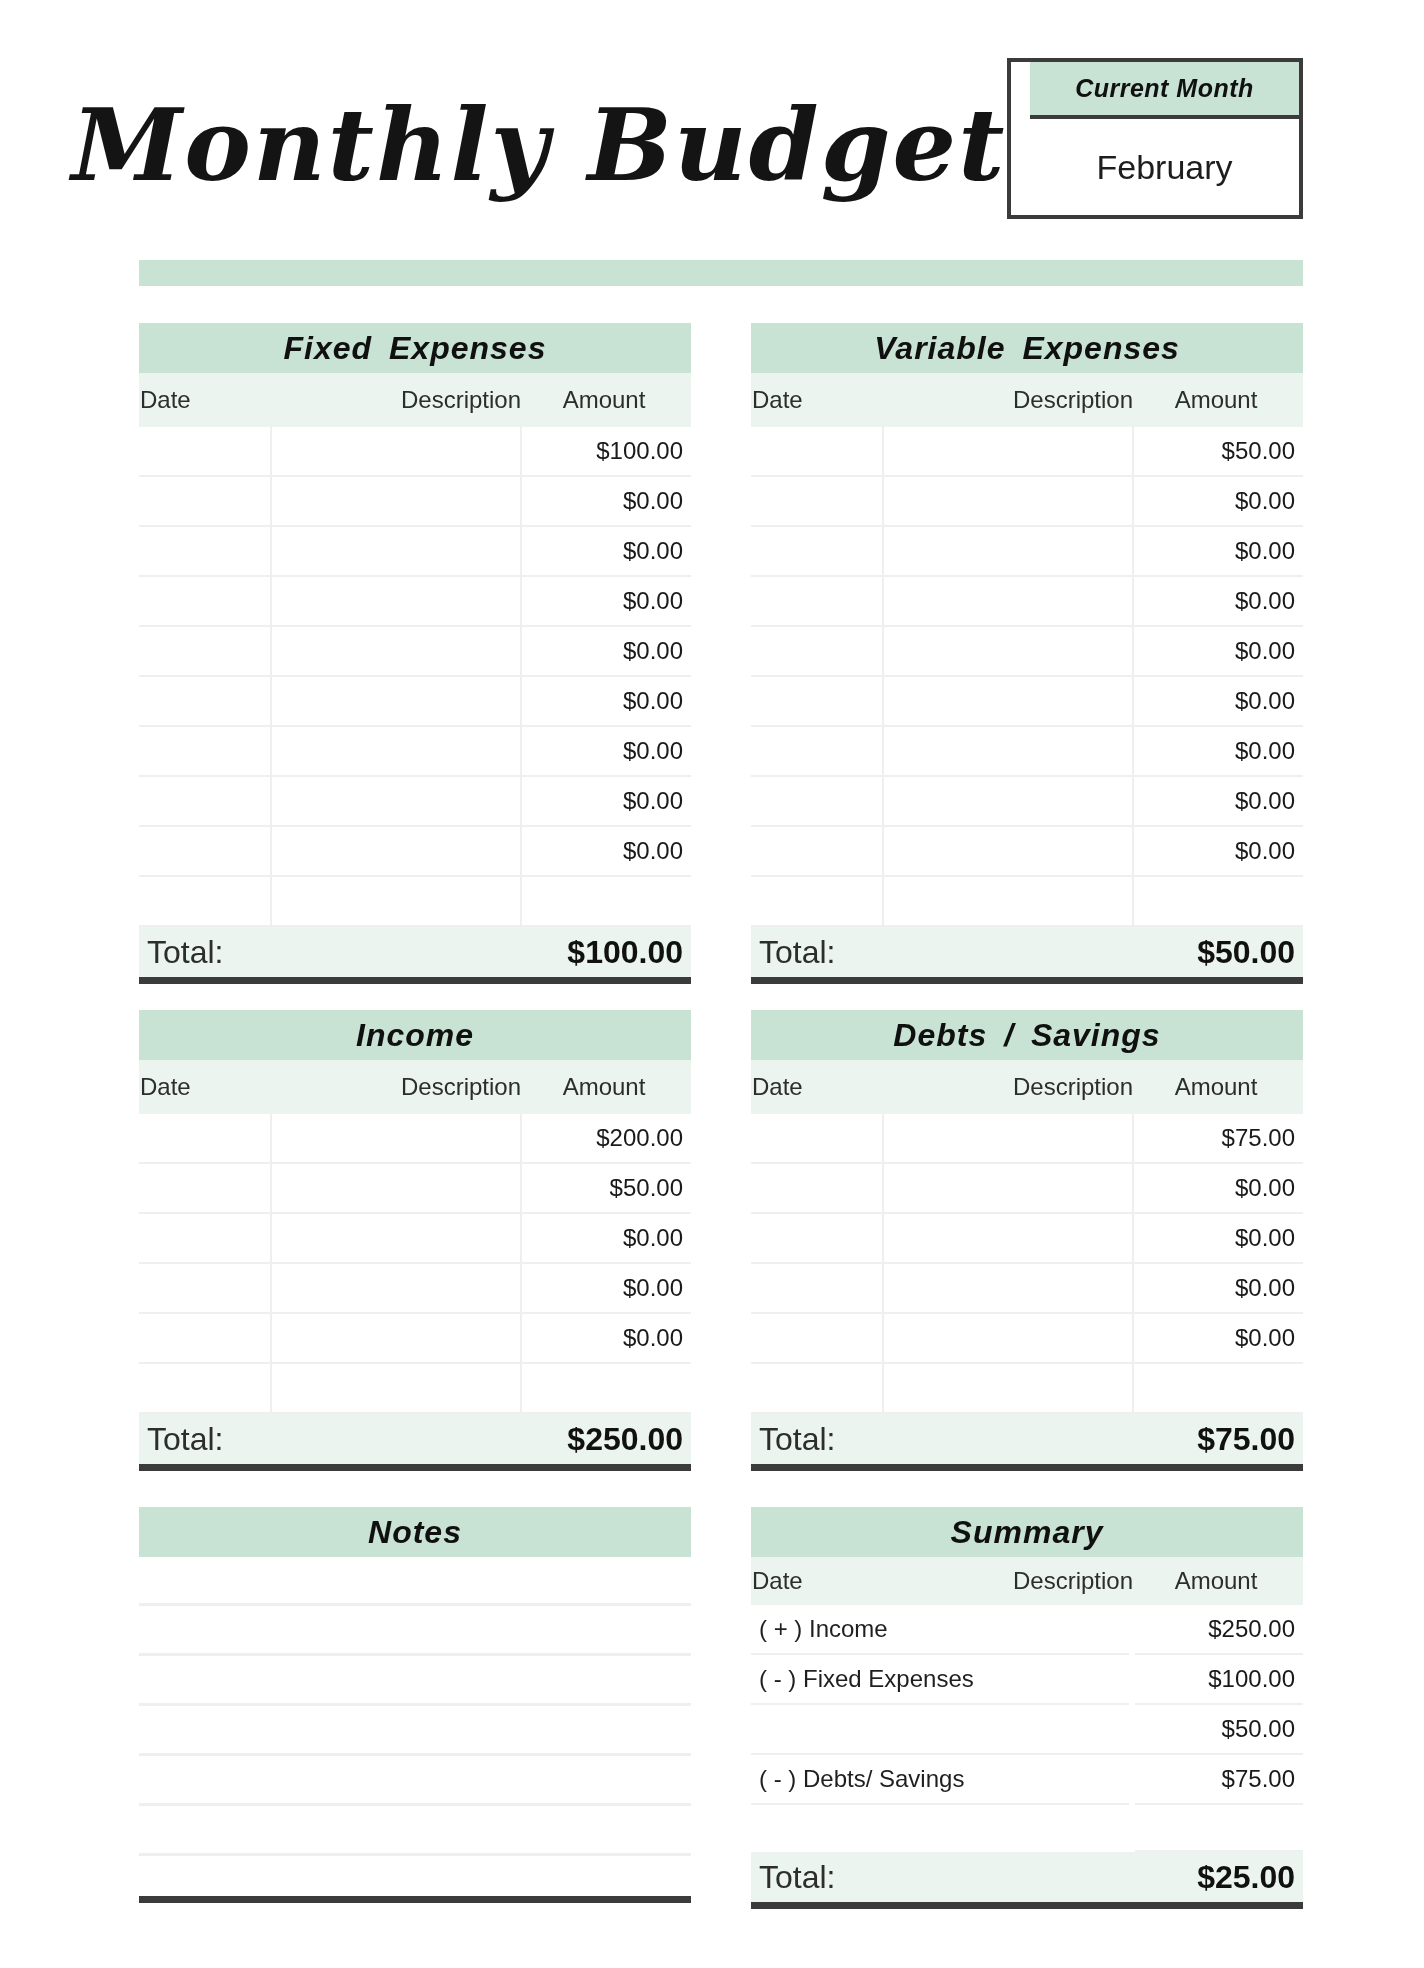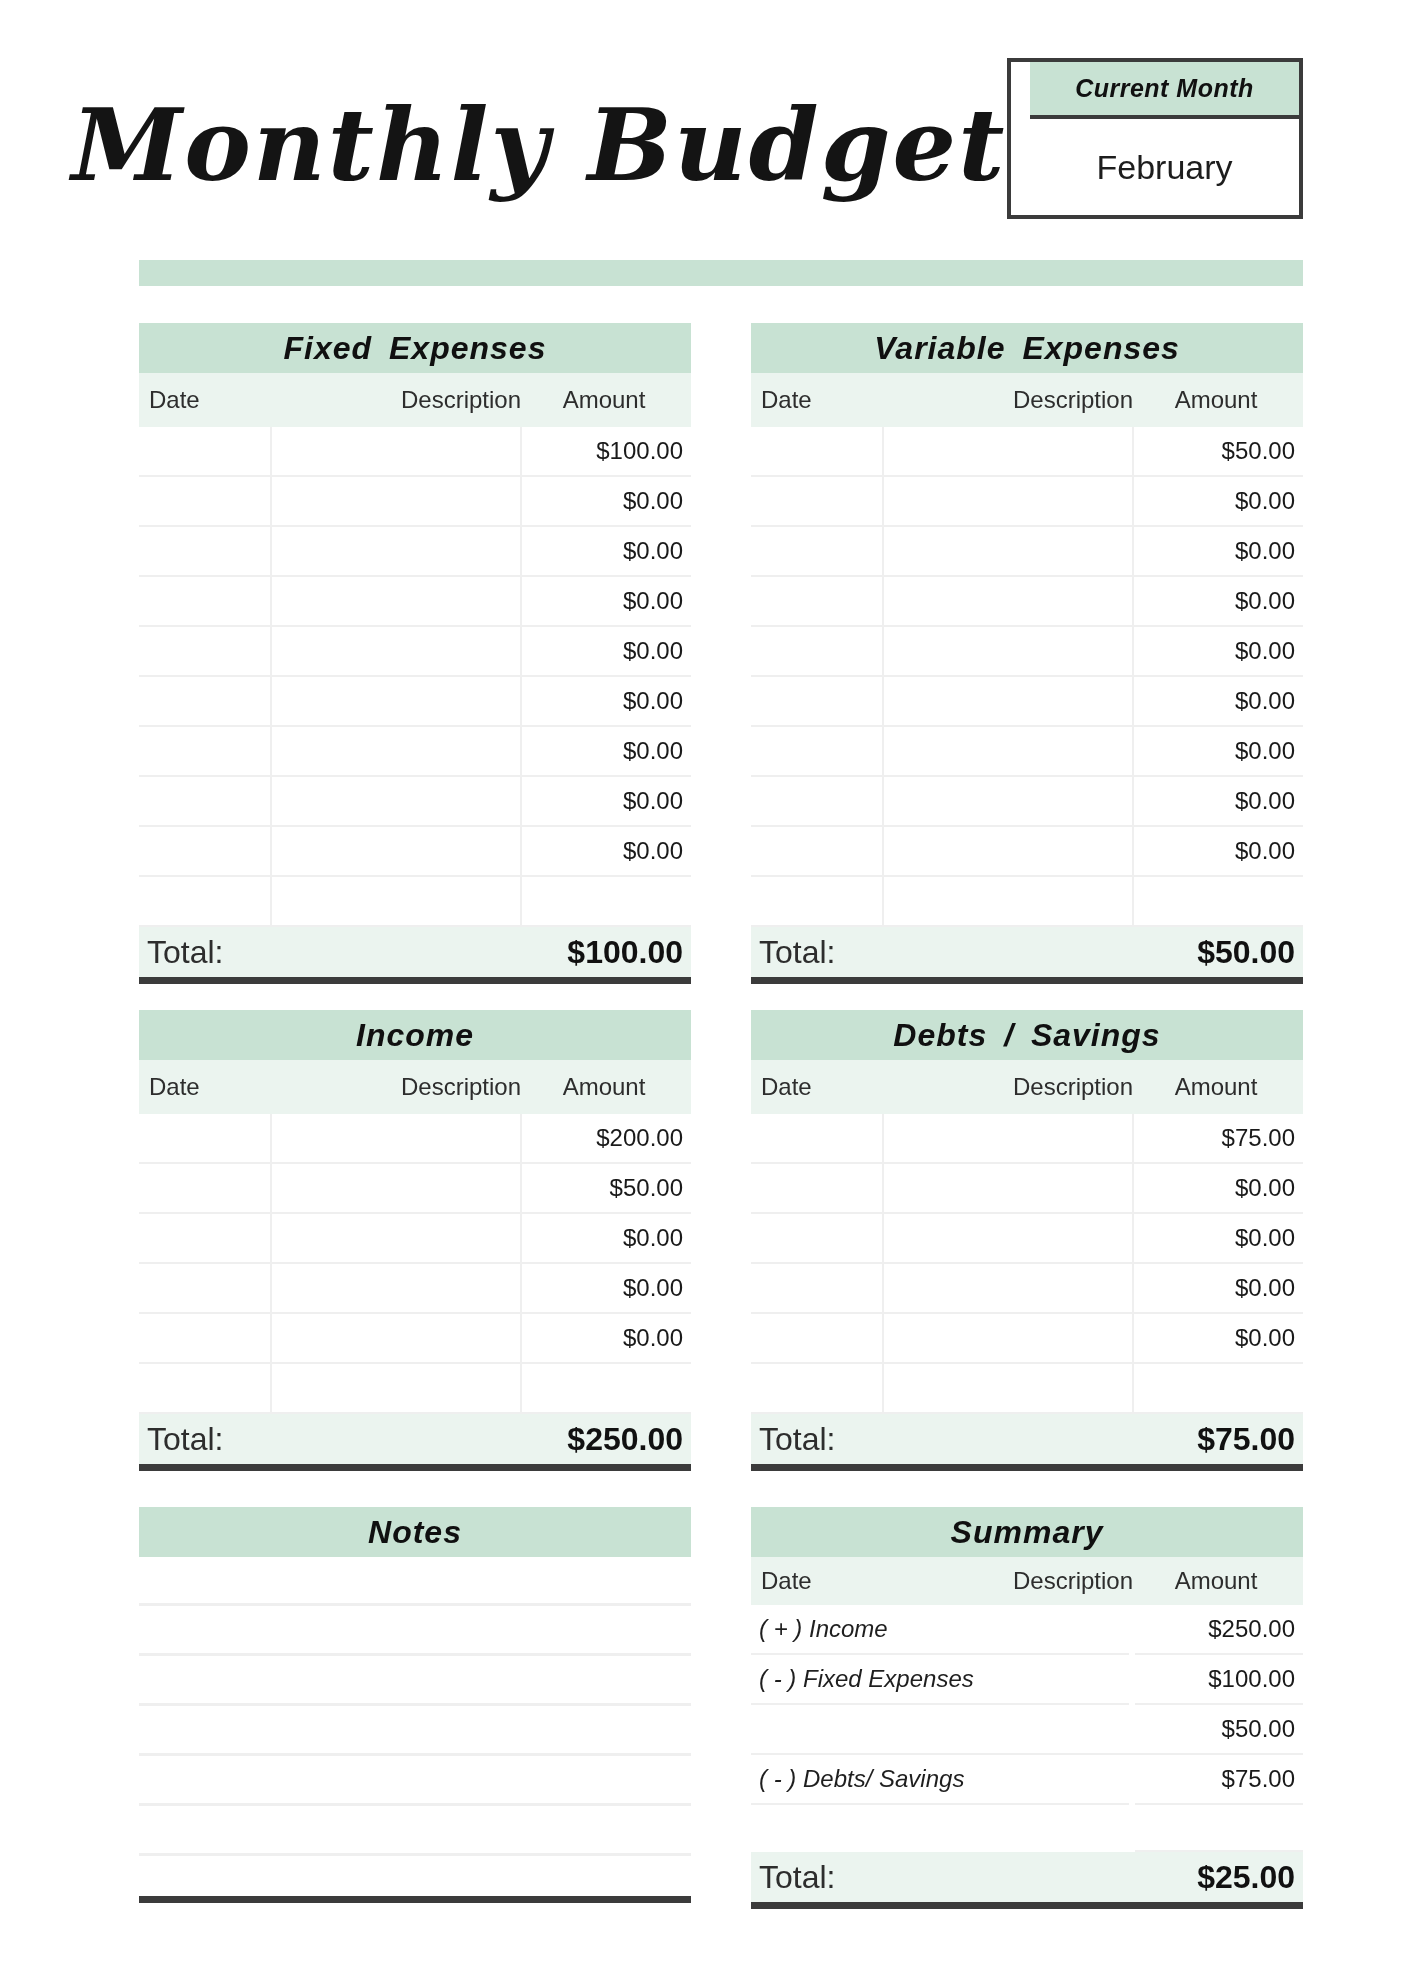--- a/index.html
+++ b/index.html
@@ -27,21 +27,21 @@
   .month-val{flex:1;display:flex;align-items:center;justify-content:center;font-size:34px;color:#1d1d1d;}
 
   
   .top-bar{left:139px;top:260px;width:1164px;height:26px;background:var(--header-green);}
 
   
   .tbl{width:552px;}
   .t-head{height:50px;background:var(--header-green);display:flex;align-items:center;justify-content:center;
           font-style:italic;font-weight:bold;font-size:32px;letter-spacing:1px;word-spacing:7px;color:#101010;}
   .t-cols{height:54px;background:var(--light-green);display:flex;align-items:center;font-size:24px;color:#2d2d2d;}
-  .t-cols .c-date{width:132px;padding-left:10px;box-sizing:border-box;}
+  .t-cols .c-date{width:132px;padding-left:1px;box-sizing:border-box;}
   .t-cols .c-desc{width:250px;text-align:right;}
   .t-cols .c-amt{flex:1;text-align:center;padding-right:4px;}
   .t-body{position:relative;}
   .vline{position:absolute;top:0;bottom:0;width:2px;background:var(--gridline);}
   .vl1{left:131px;} .vl2{left:381px;}
   .row{height:50px;border-bottom:2px solid var(--gridline);box-sizing:border-box;display:flex;align-items:center;}
   .row .cell-date{width:132px;height:100%;}
   .row .cell-desc{width:250px;height:100%;}
   .row .cell-amt{flex:1;text-align:right;padding-right:8px;font-size:24px;color:#1a1a1a;}
   .t-total{height:50px;background:var(--light-green);display:flex;align-items:center;justify-content:space-between;
@@ -49,21 +49,21 @@
   .t-total .val{font-weight:bold;color:#111;}
   .thick{height:7px;background:var(--dark);}
 
   
   .notes-body .note-line{border-bottom:3px solid var(--gridline);}
   .nl-first{height:46px;} .nl{height:47px;} .nl-spacer{height:40px;}
 
   
   .s-row{height:50px;display:flex;box-sizing:border-box;}
   .s-desc{width:378px;margin-right:6px;border-bottom:2px solid var(--gridline);box-sizing:border-box;
-          display:flex;align-items:center;padding-left:8px;font-size:24px;color:#1f1f1f;font-style:italic;}
+          display:flex;align-items:center;padding-left:8px;font-size:24px;color:#1f1f1f;}
   .s-amt{flex:1;border-bottom:2px solid var(--gridline);box-sizing:border-box;
          display:flex;align-items:center;justify-content:flex-end;padding-right:8px;font-size:24px;color:#1a1a1a;}
   .s-row.empty .s-desc{border-bottom:none;}
 </style>
 </head>
 <body>
 
 <div class="sheet">
 
   <div class="abs title">Monthly Budget</div>

